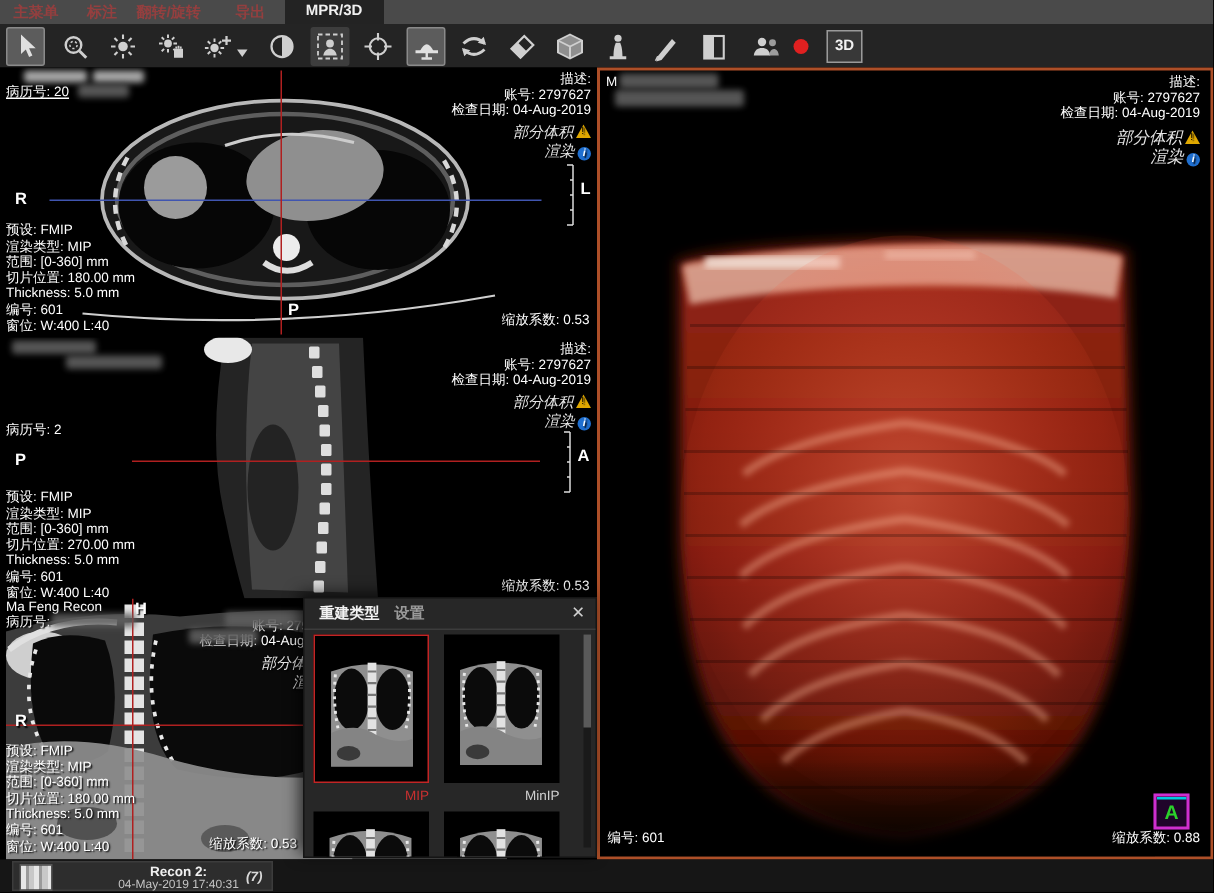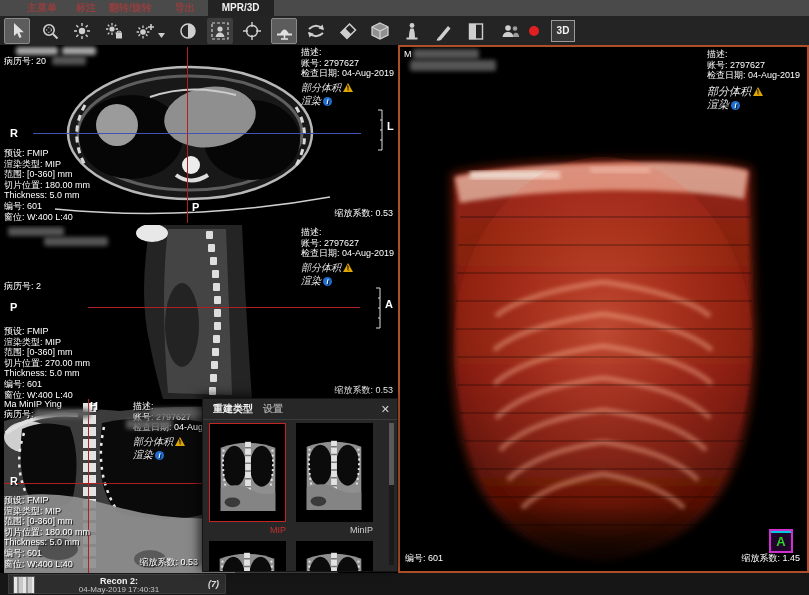--- a/index.html
+++ b/index.html
@@ -2,21 +2,21 @@
 <html><head>
 <meta charset="utf-8">
 <style>
   html,body{margin:0;padding:0;background:#000;}
   .app{position:relative;width:809px;height:595px;background:#000;overflow:hidden;
        font-family:"Liberation Sans","DejaVu Sans",sans-serif;}
 
   
   .menubar{position:absolute;top:0;left:0;width:100%;height:16px;background:#4a4a4a;display:flex;align-items:center;}
   .mi{font-size:10px;font-weight:bold;color:#943f3f;cursor:default;}
-  .mi.m0{margin-left:27px}.mi.m1{margin-left:19px}.mi.m2{margin-left:13px}.mi.m3{margin-left:23px}
+  .mi.m0{margin-left:9px}.mi.m1{margin-left:19px}.mi.m2{margin-left:13px}.mi.m3{margin-left:23px}
   .tab-active{margin-left:13px;height:16px;line-height:16px;padding:0 14px;background:#232323;color:#f0f0f0;
               font-size:10px;font-weight:bold;}
 
   
   .toolbar{position:absolute;top:16px;left:0;width:100%;height:29px;background:#242424;display:flex;align-items:center;}
   .tbtn{width:26px;height:26px;display:flex;align-items:center;justify-content:center;border-radius:2px;flex:none;}
   .tbtn svg{display:block}
   .tbtn.sel{background:#5c5c5c;border:1px solid #8a8a8a;box-sizing:border-box;}
   .tbtn.hl{background:#3d3d3d;}
   .wide{width:36px;}
@@ -25,21 +25,21 @@
          font-weight:bold;display:flex;align-items:center;justify-content:center;box-sizing:border-box;}
 
   
   .vp{position:absolute;background:#000;overflow:hidden;}
   #vp-axial{top:45px;left:0;width:398px;height:180px;}
   #vp-sagittal{top:225px;left:0;width:398px;height:174px;}
   #vp-coronal{top:399px;left:0;width:398px;height:174px;}
   #vp-3d{top:45px;left:398px;width:411px;height:528px;border:2px solid #ad4f28;box-sizing:border-box;}
 
   .ov{position:absolute;color:#fff;font-size:9px;line-height:10.6px;text-shadow:1px 1px 1px #000;white-space:nowrap;z-index:3;}
-  .hdr{position:absolute;top:2px;right:4px;text-align:left;z-index:3;}
+  .hdr{position:absolute;top:2px;right:4px;text-align:right;z-index:3;}
   .lbl{position:absolute;color:#fff;font-size:11px;font-weight:bold;text-shadow:1px 1px 1px #000;z-index:3;}
   .badge{margin-top:3px;font-style:italic;font-weight:normal;color:#e6e6e6;font-size:10px;}
   .warn-tri{display:inline-block;width:0;height:0;border-left:5px solid transparent;border-right:5px solid transparent;
             border-bottom:9px solid #e0a800;position:relative;top:1px;margin-left:2px;}
   .warn-tri::after{content:"!";position:absolute;left:-1.5px;top:1px;font-size:7px;line-height:8px;color:#000;font-style:normal;}
   .info-dot{display:inline-block;width:9px;height:9px;border-radius:50%;background:#1f6fd0;color:#fff;font-size:7px;
             line-height:9px;text-align:center;font-style:italic;font-weight:bold;margin-left:2px;}
   .info-dot::after{content:"i";}
   .xline{position:absolute;z-index:2;}
   .xh{height:1px;} .xv{width:1px;}
@@ -65,21 +65,21 @@
   .thumb{position:absolute;width:77px;height:99px;background:#000;box-sizing:border-box;overflow:hidden;}
   .thumb.sel{border:1px solid #c22525;}
   .thumb svg{position:absolute;left:7px;top:10px;}
   .th-label{position:absolute;width:77px;text-align:right;font-size:9px;z-index:2;}
   .th-label.red{background:none;color:#c93030;} .th-label.gray{background:none;color:#d0d0d0;}
   .scrollbar{position:absolute;right:3px;top:24px;width:5px;height:142px;background:#1a1a1a;}
   .scroll-thumb{position:absolute;top:0;left:0;width:5px;height:62px;background:#5a5a5a;}
 
   
   .bottombar{position:absolute;top:573px;left:0;width:100%;height:22px;background:#161616;}
-  .series-card{position:absolute;left:8px;top:1px;width:218px;height:20px;background:#2d2d2d;border:1px solid #3c3c3c;
+  .series-card{position:absolute;left:8px;top:1px;width:174px;height:20px;background:#2d2d2d;border:1px solid #3c3c3c;
                box-sizing:border-box;padding-left:14px;}
   .series-thumb{position:absolute;left:4px;top:1px;width:20px;height:16px;background:
     repeating-linear-gradient(90deg,#e6e6e6 0 3px,#9a9a9a 3px 5px,#c8c8c8 5px 9px);border:1px solid #555;}
   .series-title{position:absolute;left:30px;top:1px;width:160px;text-align:center;color:#f0f0f0;font-size:9px;font-weight:bold;}
   .series-date{position:absolute;left:30px;top:10px;width:160px;text-align:center;color:#c4c4c4;font-size:8px;}
   .series-count{position:absolute;right:6px;top:4px;color:#dadada;font-size:9px;font-style:italic;font-weight:bold;}
 </style>
 </head>
 <body>
 
@@ -245,21 +245,21 @@
       <path d="M85 60 Q68 90 86 122" stroke="#d8d8d8" stroke-width="3" fill="none" stroke-dasharray="6 5"></path>
       <path d="M296 62 Q314 92 294 124" stroke="#d8d8d8" stroke-width="3" fill="none" stroke-dasharray="6 5"></path>
       <circle cx="191" cy="120" r="9" fill="#ececec"></circle>
       <path d="M176 130 Q191 141 208 130" stroke="#dddddd" stroke-width="4" fill="none"></path>
       <path d="M55 164 Q190 177 330 152" stroke="#cfcfcf" stroke-width="1.5" fill="none"></path>
     </svg>
     <div class="xline xh blue" style="left:33px;top:88px;width:328px;"></div>
     <div class="xline xv red" style="left:187px;top:2px;height:176px;"></div>
     <div class="blur light" style="left:16px;top:2px;width:42px;height:8px;"></div>
     <div class="blur light" style="left:62px;top:2px;width:34px;height:8px;"></div>
-    <span class="ov" style="left:4px;top:11px;">病历号: 20</span>
+    <span class="ov" style="left:4px;top:11px;text-decoration:underline;">病历号: 20</span>
     <div class="blur dark" style="left:52px;top:11px;width:34px;height:9px;"></div>
     <div class="ov hdr">
       <div>描述:</div>
       <div>账号: 2797627</div>
       <div>检查日期: 04-Aug-2019</div>
       <div class="badge"><span>部分体积</span><span class="warn-tri"></span></div>
       <div class="badge"><span>渲染</span><span class="info-dot"></span></div>
     </div>
     <span class="lbl" style="left:10px;top:82px;">R</span>
     <span class="lbl" style="left:387px;top:75px;">L</span>
@@ -356,21 +356,21 @@
           <rect x="83" y="160" width="13" height="9"></rect>
       </g>
       <path d="M4 100 Q50 88 110 106 Q170 124 235 118 L235 174 L4 174 Z" fill="#8f8f8f" opacity="0.92"></path>
       <ellipse cx="58" cy="150" rx="20" ry="11" fill="#3a3a3a" opacity="0.7"></ellipse>
       <ellipse cx="150" cy="160" rx="16" ry="9" fill="#474747" opacity="0.7"></ellipse>
       <rect x="235" y="20" width="103" height="154" fill="#4a4a4a" opacity="0.8"></rect>
       <ellipse cx="285" cy="70" rx="38" ry="40" fill="#111"></ellipse>
     </svg>
     <div class="xline xv red" style="left:88px;top:0;height:174px;"></div>
     <div class="xline xh red" style="left:4px;top:84px;width:340px;"></div>
-    <span class="ov" style="left:4px;top:0px;">Ma MinIP Ying</span>
+    <span class="ov" style="left:4px;top:0px;">Ma Feng Recon</span>
     <span class="ov" style="left:4px;top:10px;">病历号:</span>
     <div class="blur dark" style="left:34px;top:10px;width:56px;height:9px;"></div>
     <div class="ov hdr" style="right:172px;">
       <div>描述:</div>
       <div>账号: 2797627</div>
       <div>检查日期: 04-Aug-2019</div>
       <div class="badge"><span>部分体积</span><span class="warn-tri"></span></div>
       <div class="badge"><span>渲染</span><span class="info-dot"></span></div>
     </div>
     <div class="blur dark" style="left:150px;top:9px;width:54px;height:10px;"></div>
@@ -450,21 +450,21 @@
       <div>描述:</div>
       <div>账号: 2797627</div>
       <div>检查日期: 04-Aug-2019</div>
       <div class="badge" style="font-size:11px;margin-top:5px;"><span>部分体积</span><span class="warn-tri"></span></div>
       <div class="badge" style="font-size:11px;"><span>渲染</span><span class="info-dot"></span></div>
     </div>
     <span class="ov" style="left:5px;bottom:7px;">编号: 601</span>
     <div class="ocube">
       <span>A</span>
     </div>
-    <span class="ov" style="right:7px;bottom:7px;">缩放系数: 1.45</span>
+    <span class="ov" style="right:7px;bottom:7px;">缩放系数: 0.88</span>
   </div>
 
   <div class="dialog">
     <div class="dlg-hdr">
       <span class="dlg-tab on">重建类型</span>
       <span class="dlg-tab off">设置</span>
       <span class="dlg-close">✕</span>
     </div>
     <div class="thumb sel" style="left:6px;top:24px;">
       <svg width="62" height="78">

